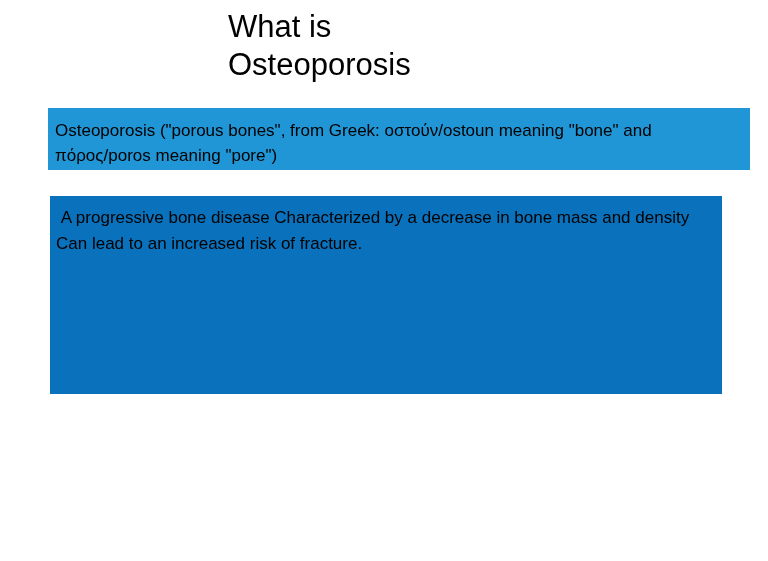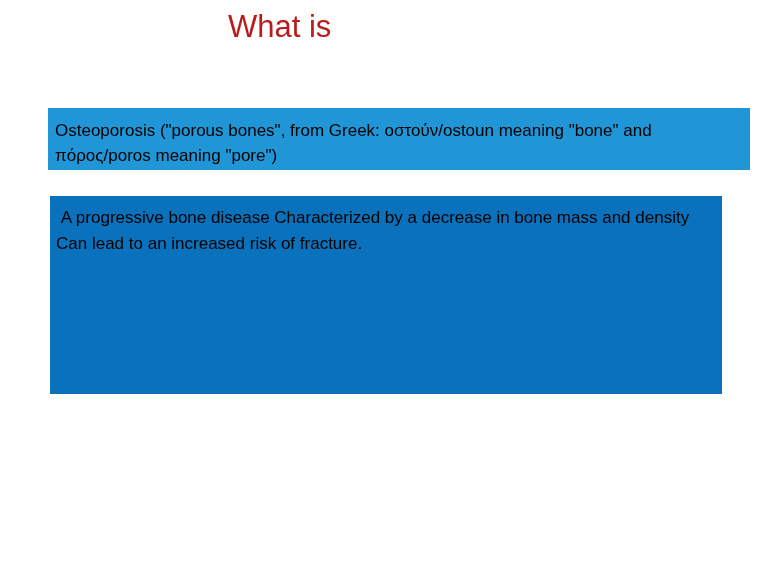--- a/index.html
+++ b/index.html
@@ -17,21 +17,21 @@
     position: relative;
     width: 768px;
     height: 561px;
     background: #ffffff;
   }
   .slide-title {
     position: absolute;
     left: 228px;
     top: 8px;
     width: 500px;
-    color: #b91c1c;
+    color: #000000;
     font-size: 31px;
     line-height: 38px;
     font-weight: normal;
     letter-spacing: 0px;
   }
   .slide-title .title-line {
     display: block;
     white-space: nowrap;
   }
   .box {
@@ -68,20 +68,21 @@
     height: 25px;
   }
 </style>
 </head>
 <body>
 
 <div class="slide">
 
   <div class="slide-title">
     <span class="title-line">What is</span>
+    <span class="title-line">Osteoporosis</span>
   </div>
 
   <div class="box box-definition">
     <p>Osteoporosis ("porous bones", from Greek: οστούν/ostoun meaning "bone" and πόρος/poros meaning "pore")</p>
   </div>
 
   <div class="box box-description">
     <p> A progressive bone disease Characterized by a decrease in bone mass and density
 Can lead to an increased risk of fracture.</p>
     <span class="blank-line"></span>

